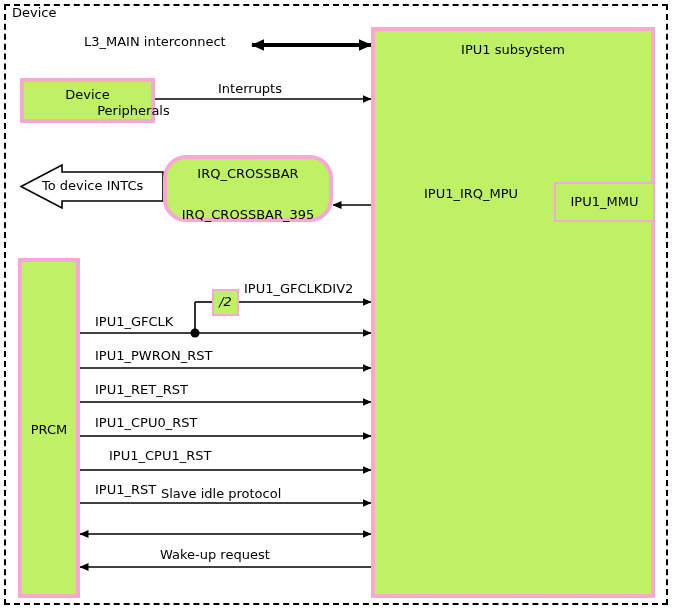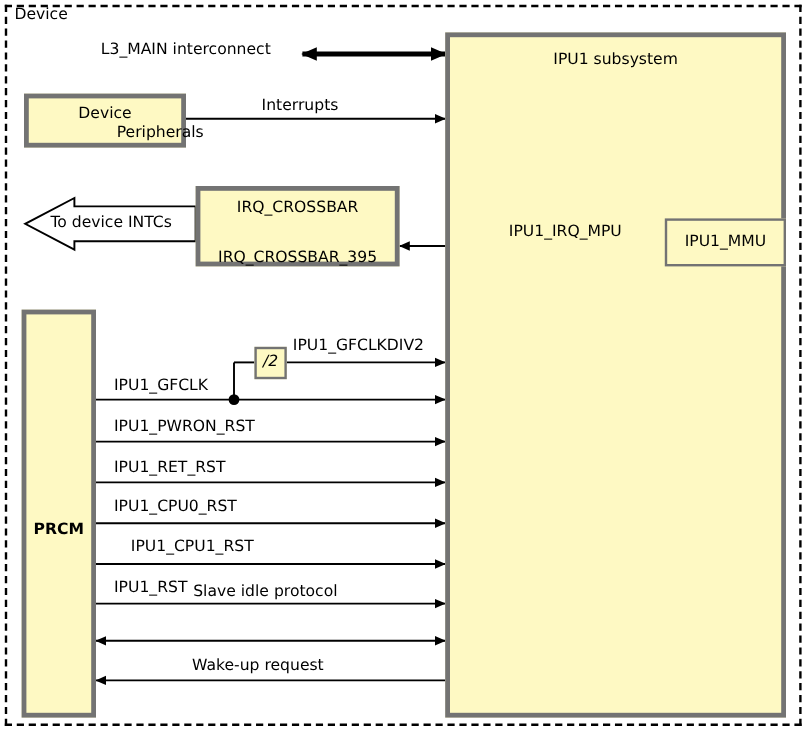--- a/index.html
+++ b/index.html
@@ -30,22 +30,22 @@
     left: 12px;
     top: 5px;
     font-size: 13px;
     color: #000000;
     white-space: nowrap;
   }
   
   .box {
     position: absolute;
     box-sizing: border-box;
-    background: #fef9c3;
-    border: 4px solid #737373;
+    background: #bef264;
+    border: 4px solid #f9a8d4;
     color: #000000;
   }
   .box.thin {
     border-width: 2px;
   }
   .box-label {
     position: absolute;
     left: 0;
     width: 100%;
     text-align: center;
@@ -71,42 +71,42 @@
     height: 45px;
   }
   #device-peripherals .l1 { top: 5px; }
   #device-peripherals .l2 { top: 21px; padding-left: 46px; }
   
   #irq-crossbar {
     left: 163px;
     top: 155px;
     width: 170px;
     height: 67px;
+    border-radius: 23px;
   }
   #irq-crossbar .l1 { top: 7px; }
   #irq-crossbar .l2 { top: 32px; margin-top: 16px; }
   
   #ipu1-mmu {
     left: 554px;
     top: 182px;
     width: 101px;
     height: 40px;
     border-width: 2px;
   }
   #ipu1-mmu .l1 { top: 10px; }
   
   #prcm {
     left: 18px;
     top: 258px;
     width: 62px;
     height: 340px;
   }
   #prcm .l1 {
-    top: 172px;
-    font-weight: bold;
+    top: 160px;
   }
   
   #div2 {
     left: 212px;
     top: 289px;
     width: 27px;
     height: 27px;
     border-width: 2px;
   }
   #div2 .l1 {

